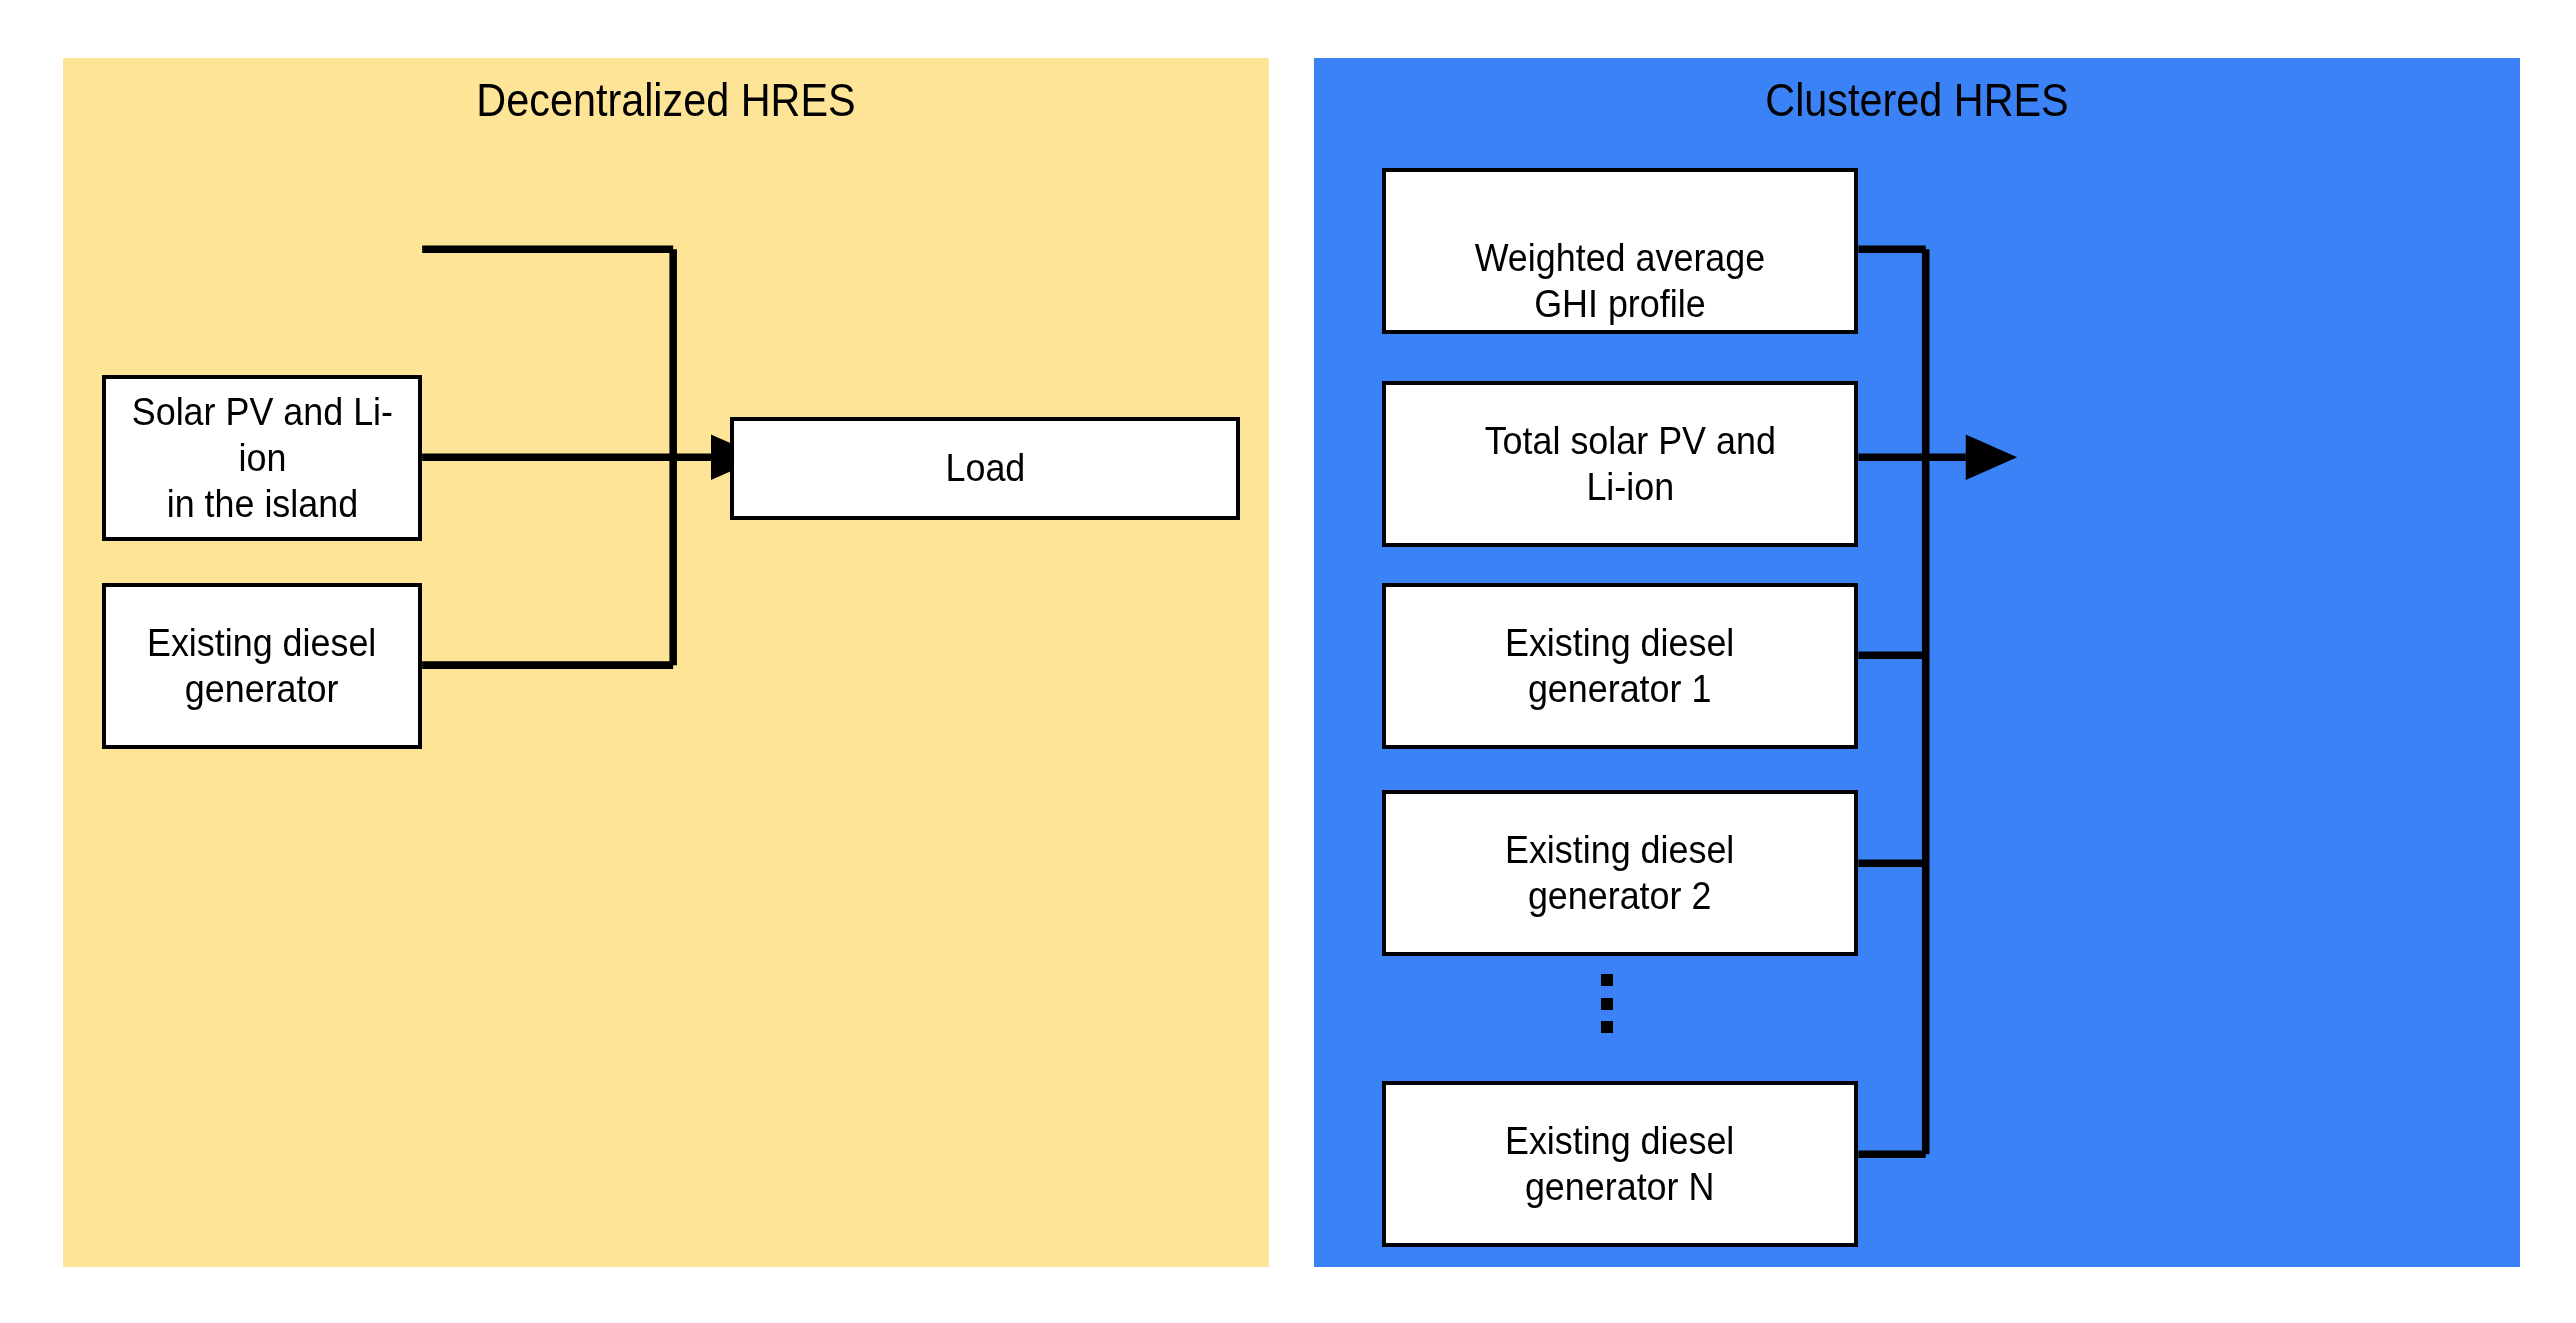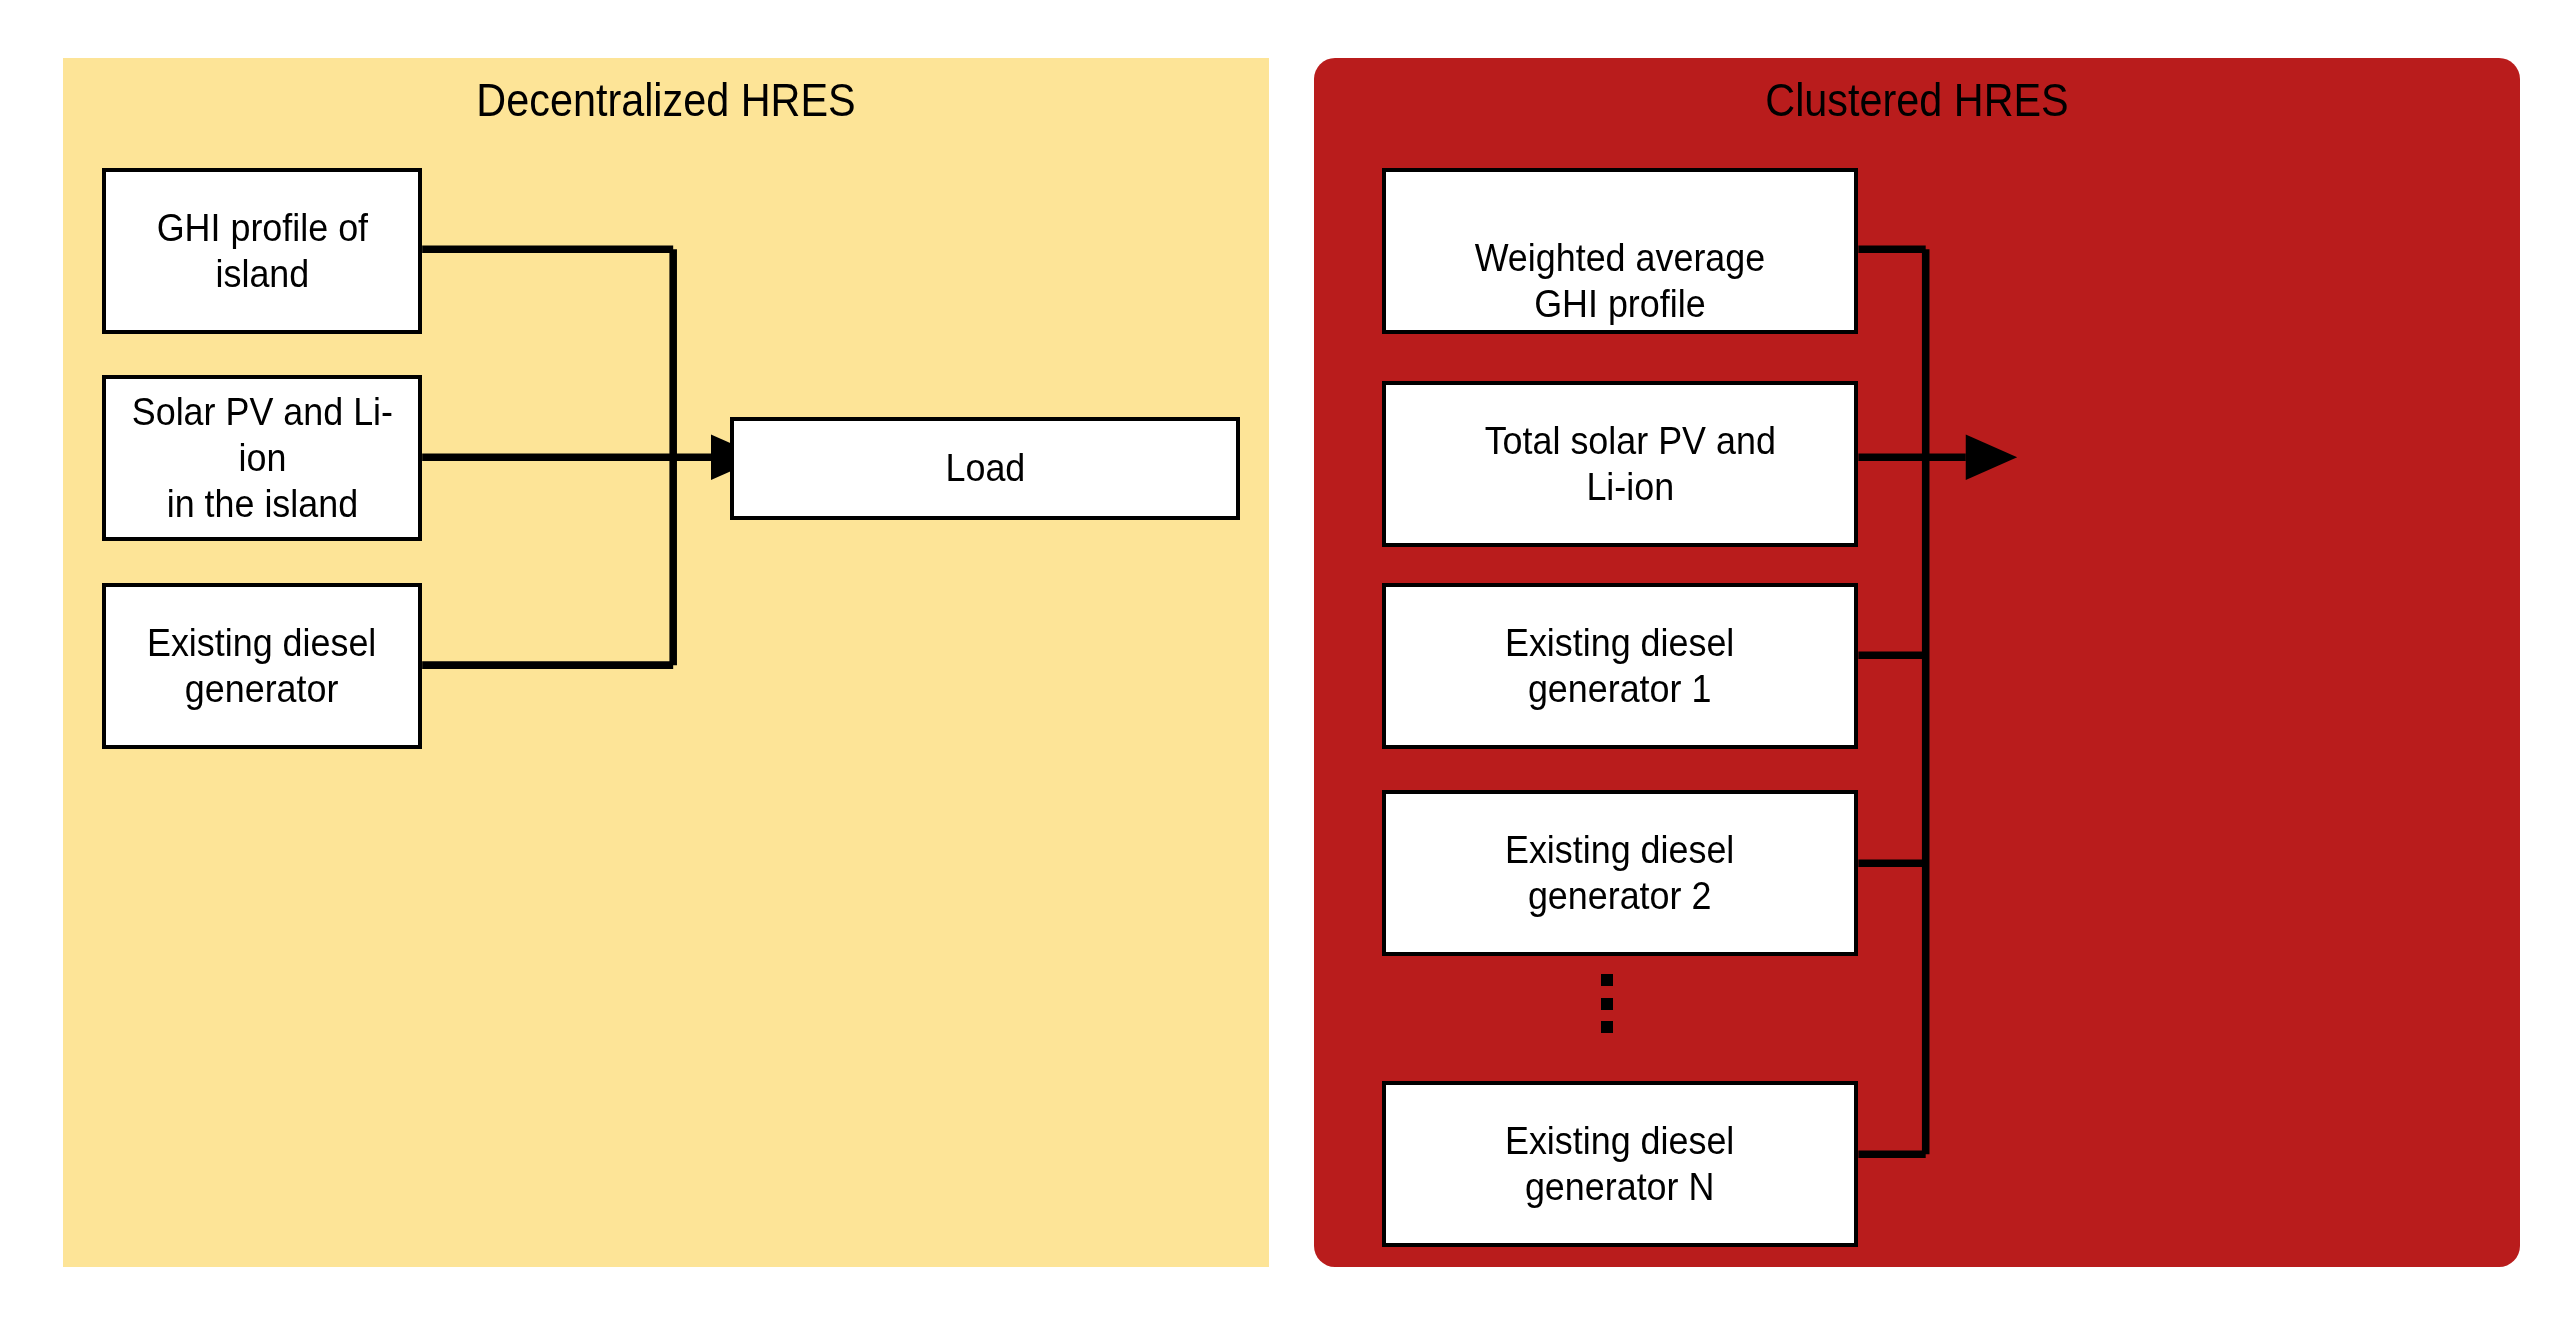--- a/index.html
+++ b/index.html
@@ -28,22 +28,21 @@
     top: 58px;
     width: 1206px;
     height: 1209px;
     background: #FDE497;
   }
   #panel-clustered {
     left: 1314px;
     top: 58px;
     width: 1206px;
     height: 1209px;
-    background: #b91c1c;
-    border-radius: 21px;
+    background: #3b82f6;
   }
 
   .panel-title {
     position: absolute;
     left: 0;
     top: 18px;
     width: 100%;
     text-align: center;
     font-size: 47px;
     line-height: 1.0;
@@ -116,23 +115,20 @@
       <path d="M 475 253 L 807 253" stroke="#000" stroke-width="10" fill="none"></path>
 
       <path d="M 475 803 L 807 803" stroke="#000" stroke-width="10" fill="none"></path>
 
       <path d="M 807 253 L 807 803" stroke="#000" stroke-width="10" fill="none"></path>
 
       <path d="M 475 528 L 857 528" stroke="#000" stroke-width="10" fill="none"></path>
       <polygon points="857,498 925,528 857,558" fill="#000"></polygon>
     </svg>
 
-    <div class="node" id="node-ghi-profile" style="left:39px; top:110px; width:320px; height:166px;">
-      <span class="label">GHI profile of island</span>
-    </div>
 
     <div class="node" id="node-solar-pv" style="left:39px; top:317px; width:320px; height:166px;">
       <span class="label">Solar PV and Li-ion
 in the island</span>
     </div>
 
     <div class="node" id="node-diesel-generator" style="left:39px; top:525px; width:320px; height:166px;">
       <span class="label">Existing diesel
 generator</span>
     </div>

